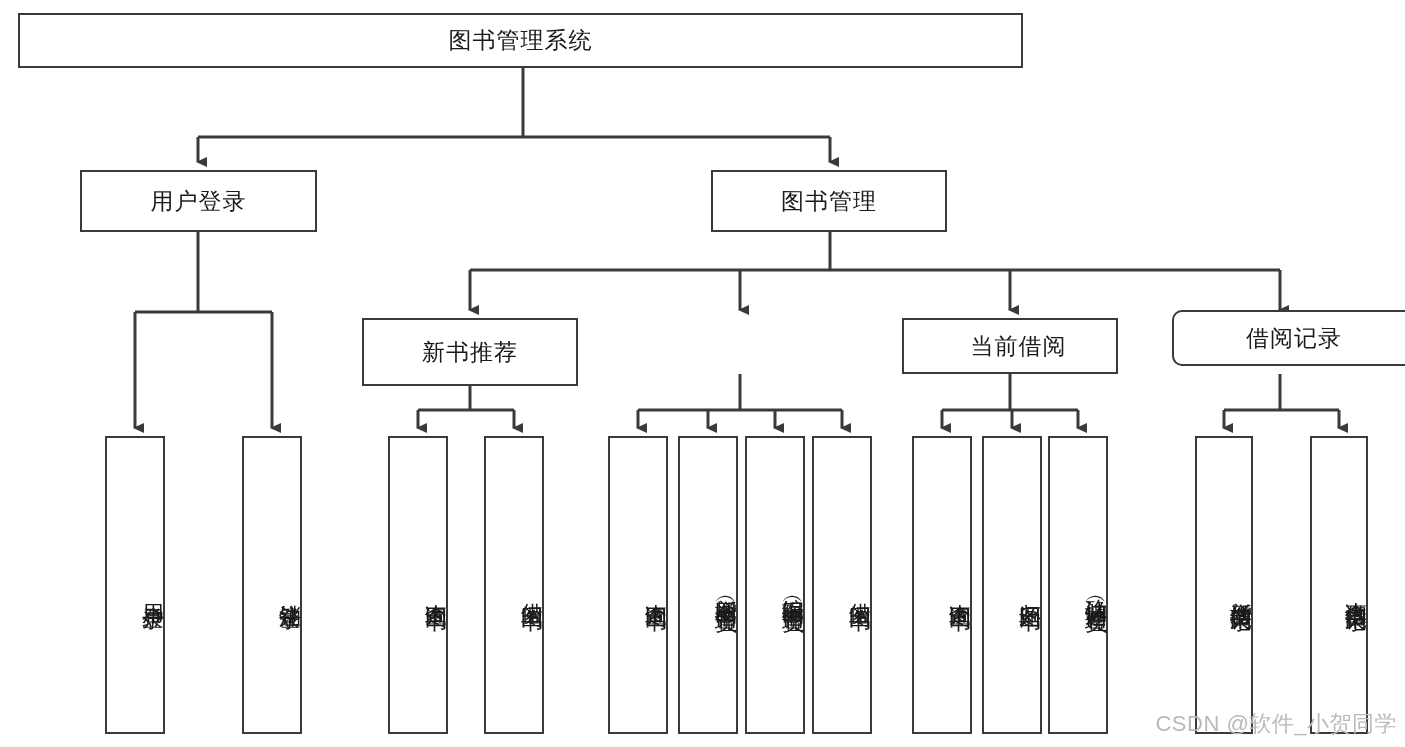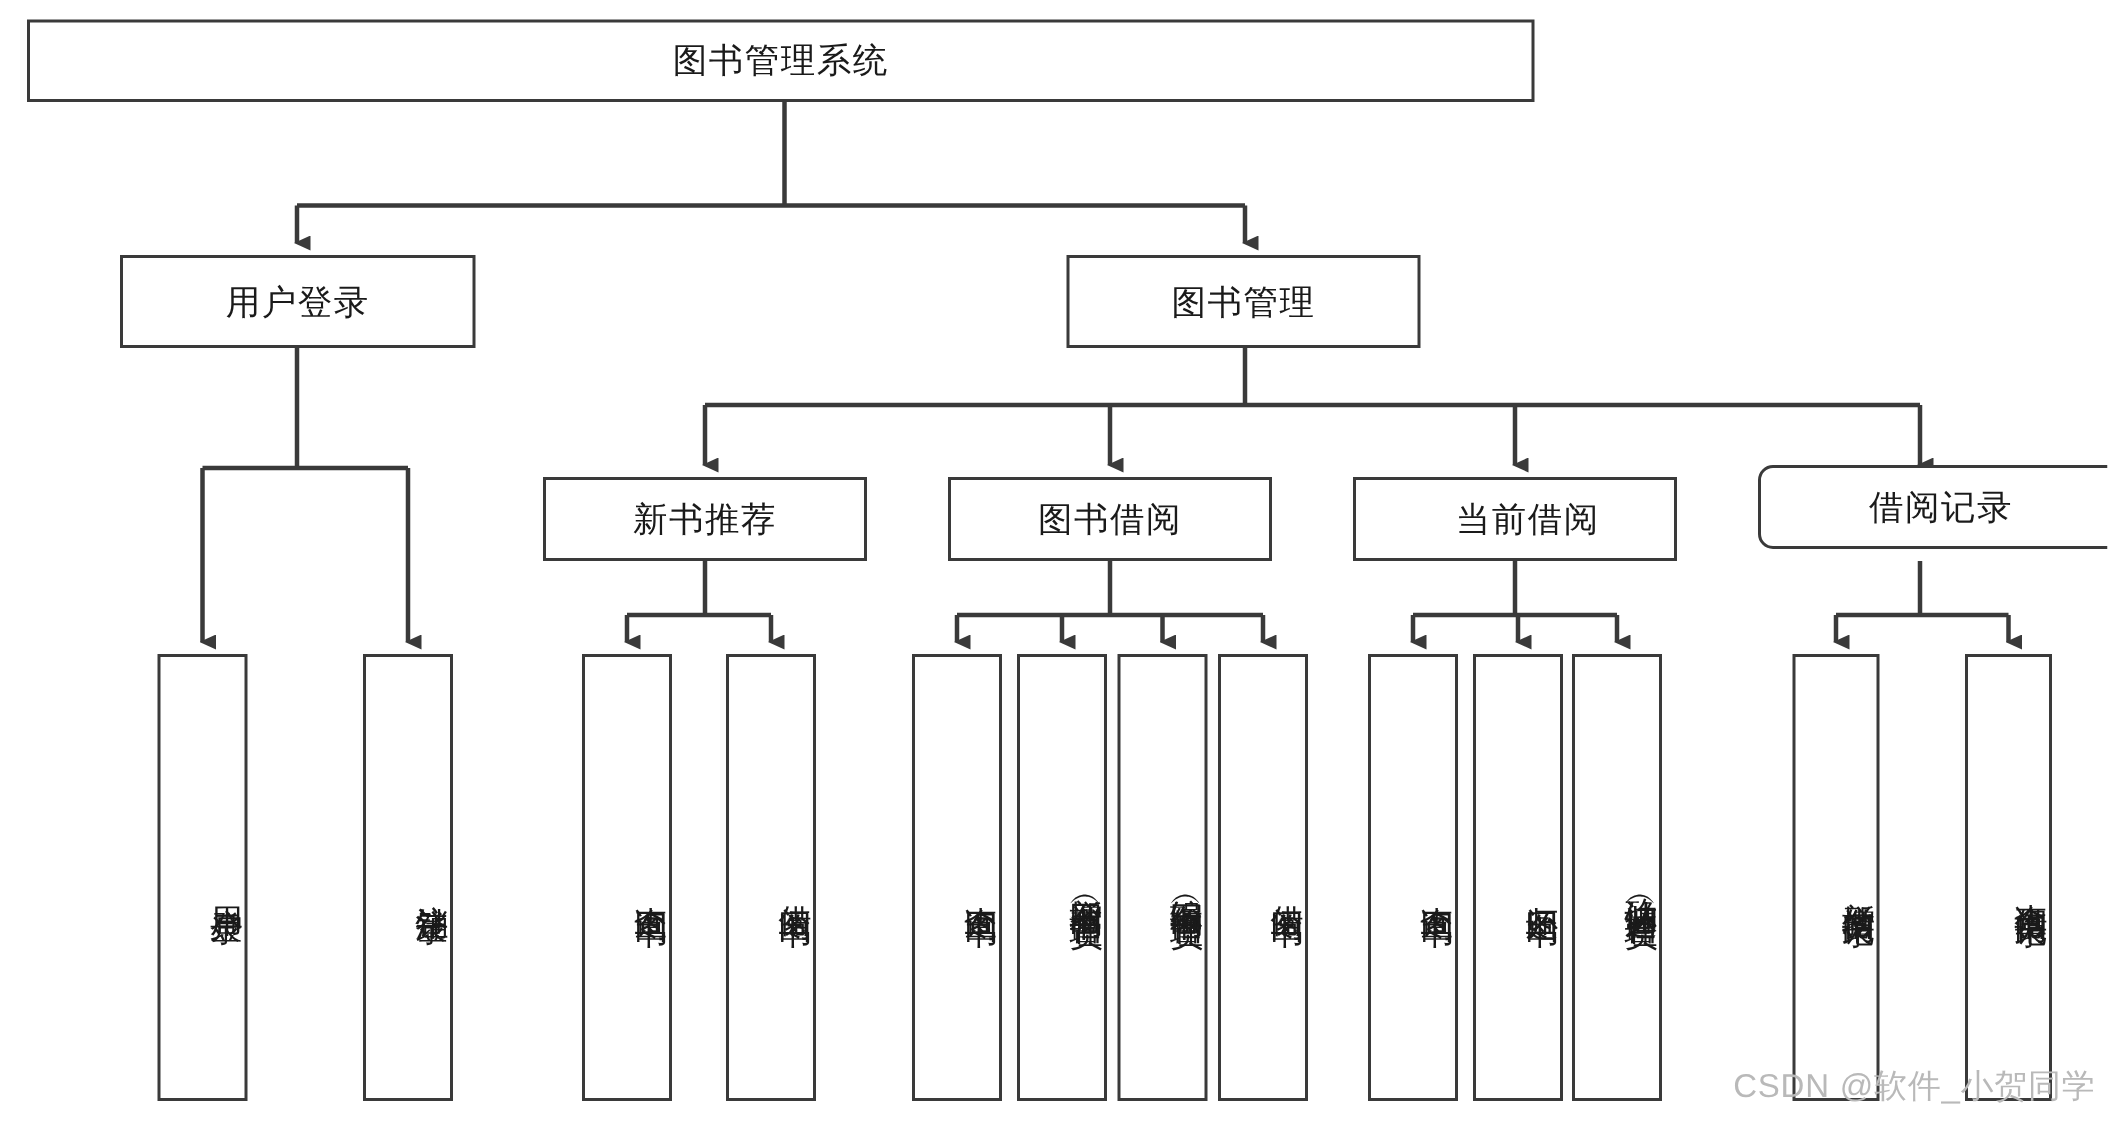--- a/index.html
+++ b/index.html
@@ -26,20 +26,21 @@
   }
   .node {
     position: absolute;
     box-sizing: border-box;
     background: #ffffff;
     border: 2px solid #3a3a3a;
     display: flex;
     align-items: center;
     justify-content: center;
     color: #1a1a1a;
+    font-family: Liberation Mono, monospace;
   }
   .node.horizontal {
     font-size: 23px;
     letter-spacing: 1px;
   }
   .node.vertical {
     writing-mode: vertical-rl;
     text-orientation: upright;
     font-size: 22px;
     letter-spacing: 2px;
@@ -121,25 +122,22 @@
     <span>图书管理系统</span>
   </div>
 
   <div class="node horizontal" id="node-l2-0" style="left: 80px; top: 170px; width: 237px; height: 62px;">
     <span>用户登录</span>
   </div>
   <div class="node horizontal" id="node-l2-1" style="left: 711px; top: 170px; width: 236px; height: 62px; justify-content: center;">
     <span>图书管理</span>
   </div>
 
-  <div class="node horizontal" id="node-l3-0" style="left: 362px; top: 318px; width: 216px; height: 56px;">
+  <div class="node horizontal" id="node-l3-0" style="left: 362px; top: 318px; width: 216px; height: 68px;">
     <span>新书推荐</span>
-  </div>
-  <div class="node horizontal" id="node-l3-1" style="left: 632px; top: 318px; width: 216px; height: 56px;">
-    <span>图书借阅</span>
   </div>
   <div class="node horizontal" id="node-l3-2" style="left: 902px; top: 318px; width: 216px; height: 56px; padding-left: 17px;">
     <span>当前借阅</span>
   </div>
   <div class="node horizontal" id="node-l3-3" style="left: 1172px; top: 310px; width: 244px; height: 56px; border-radius: 10px;">
     <span>借阅记录</span>
   </div>
 
   <div class="node vertical" id="node-leaf-0" style="left: 105px; top: 436px; width: 60px; height: 298px;">
     <span class="vtext">用户登录</span>

